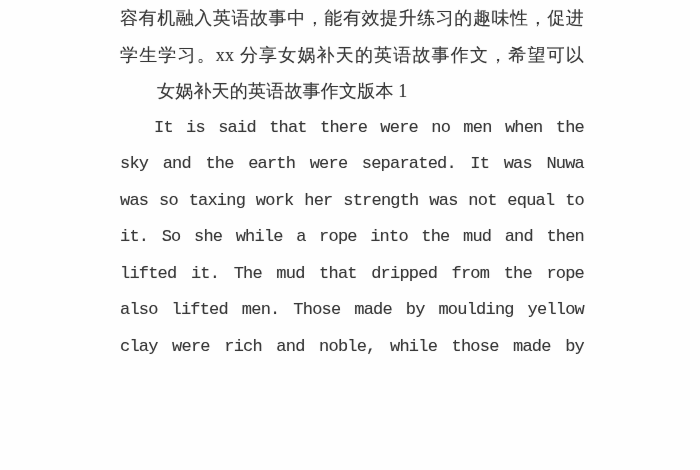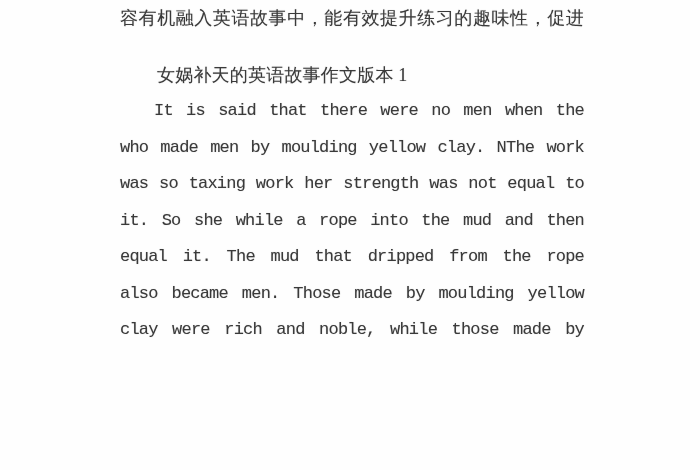--- a/index.html
+++ b/index.html
@@ -38,38 +38,38 @@
     font-size: 17px;
     letter-spacing: -0.8px;
   }
   .just {
     text-align: justify;
     text-align-last: justify;
     white-space: normal;
   }
   .indent-zh {
     text-indent: 37px;
-    margin-top: 20px;
   }
   .indent-en {
     text-indent: 34px;
   }
 </style>
 </head>
 <body>
 
 <div class="page">
   <div class="textblock">
 
     <div class="line zh just">容有机融入英语故事中，能有效提升练习的趣味性，促进</div>
+    <div class="line zh just">学生学习。xx 分享女娲补天的英语故事作文，希望可以</div>
 
     <div class="line zh indent-zh">女娲补天的英语故事作文版本 1</div>
 
     <div class="line en just indent-en">It is said that there were no men when the</div>
-    <div class="line en just">who made men by moulding yellow clay. NThe work</div>
+    <div class="line en just">sky and the earth were separated. It was Nuwa</div>
     <div class="line en just">was so taxing work her strength was not equal to</div>
     <div class="line en just">it. So she while a rope into the mud and then</div>
-    <div class="line en just">equal it. The mud that dripped from the rope</div>
-    <div class="line en just">also became men. Those made by moulding yellow</div>
+    <div class="line en just">lifted it. The mud that dripped from the rope</div>
+    <div class="line en just">also lifted men. Those made by moulding yellow</div>
     <div class="line en just">clay were rich and noble, while those made by</div>
 
   </div>
 </div>
 
 </body></html>

